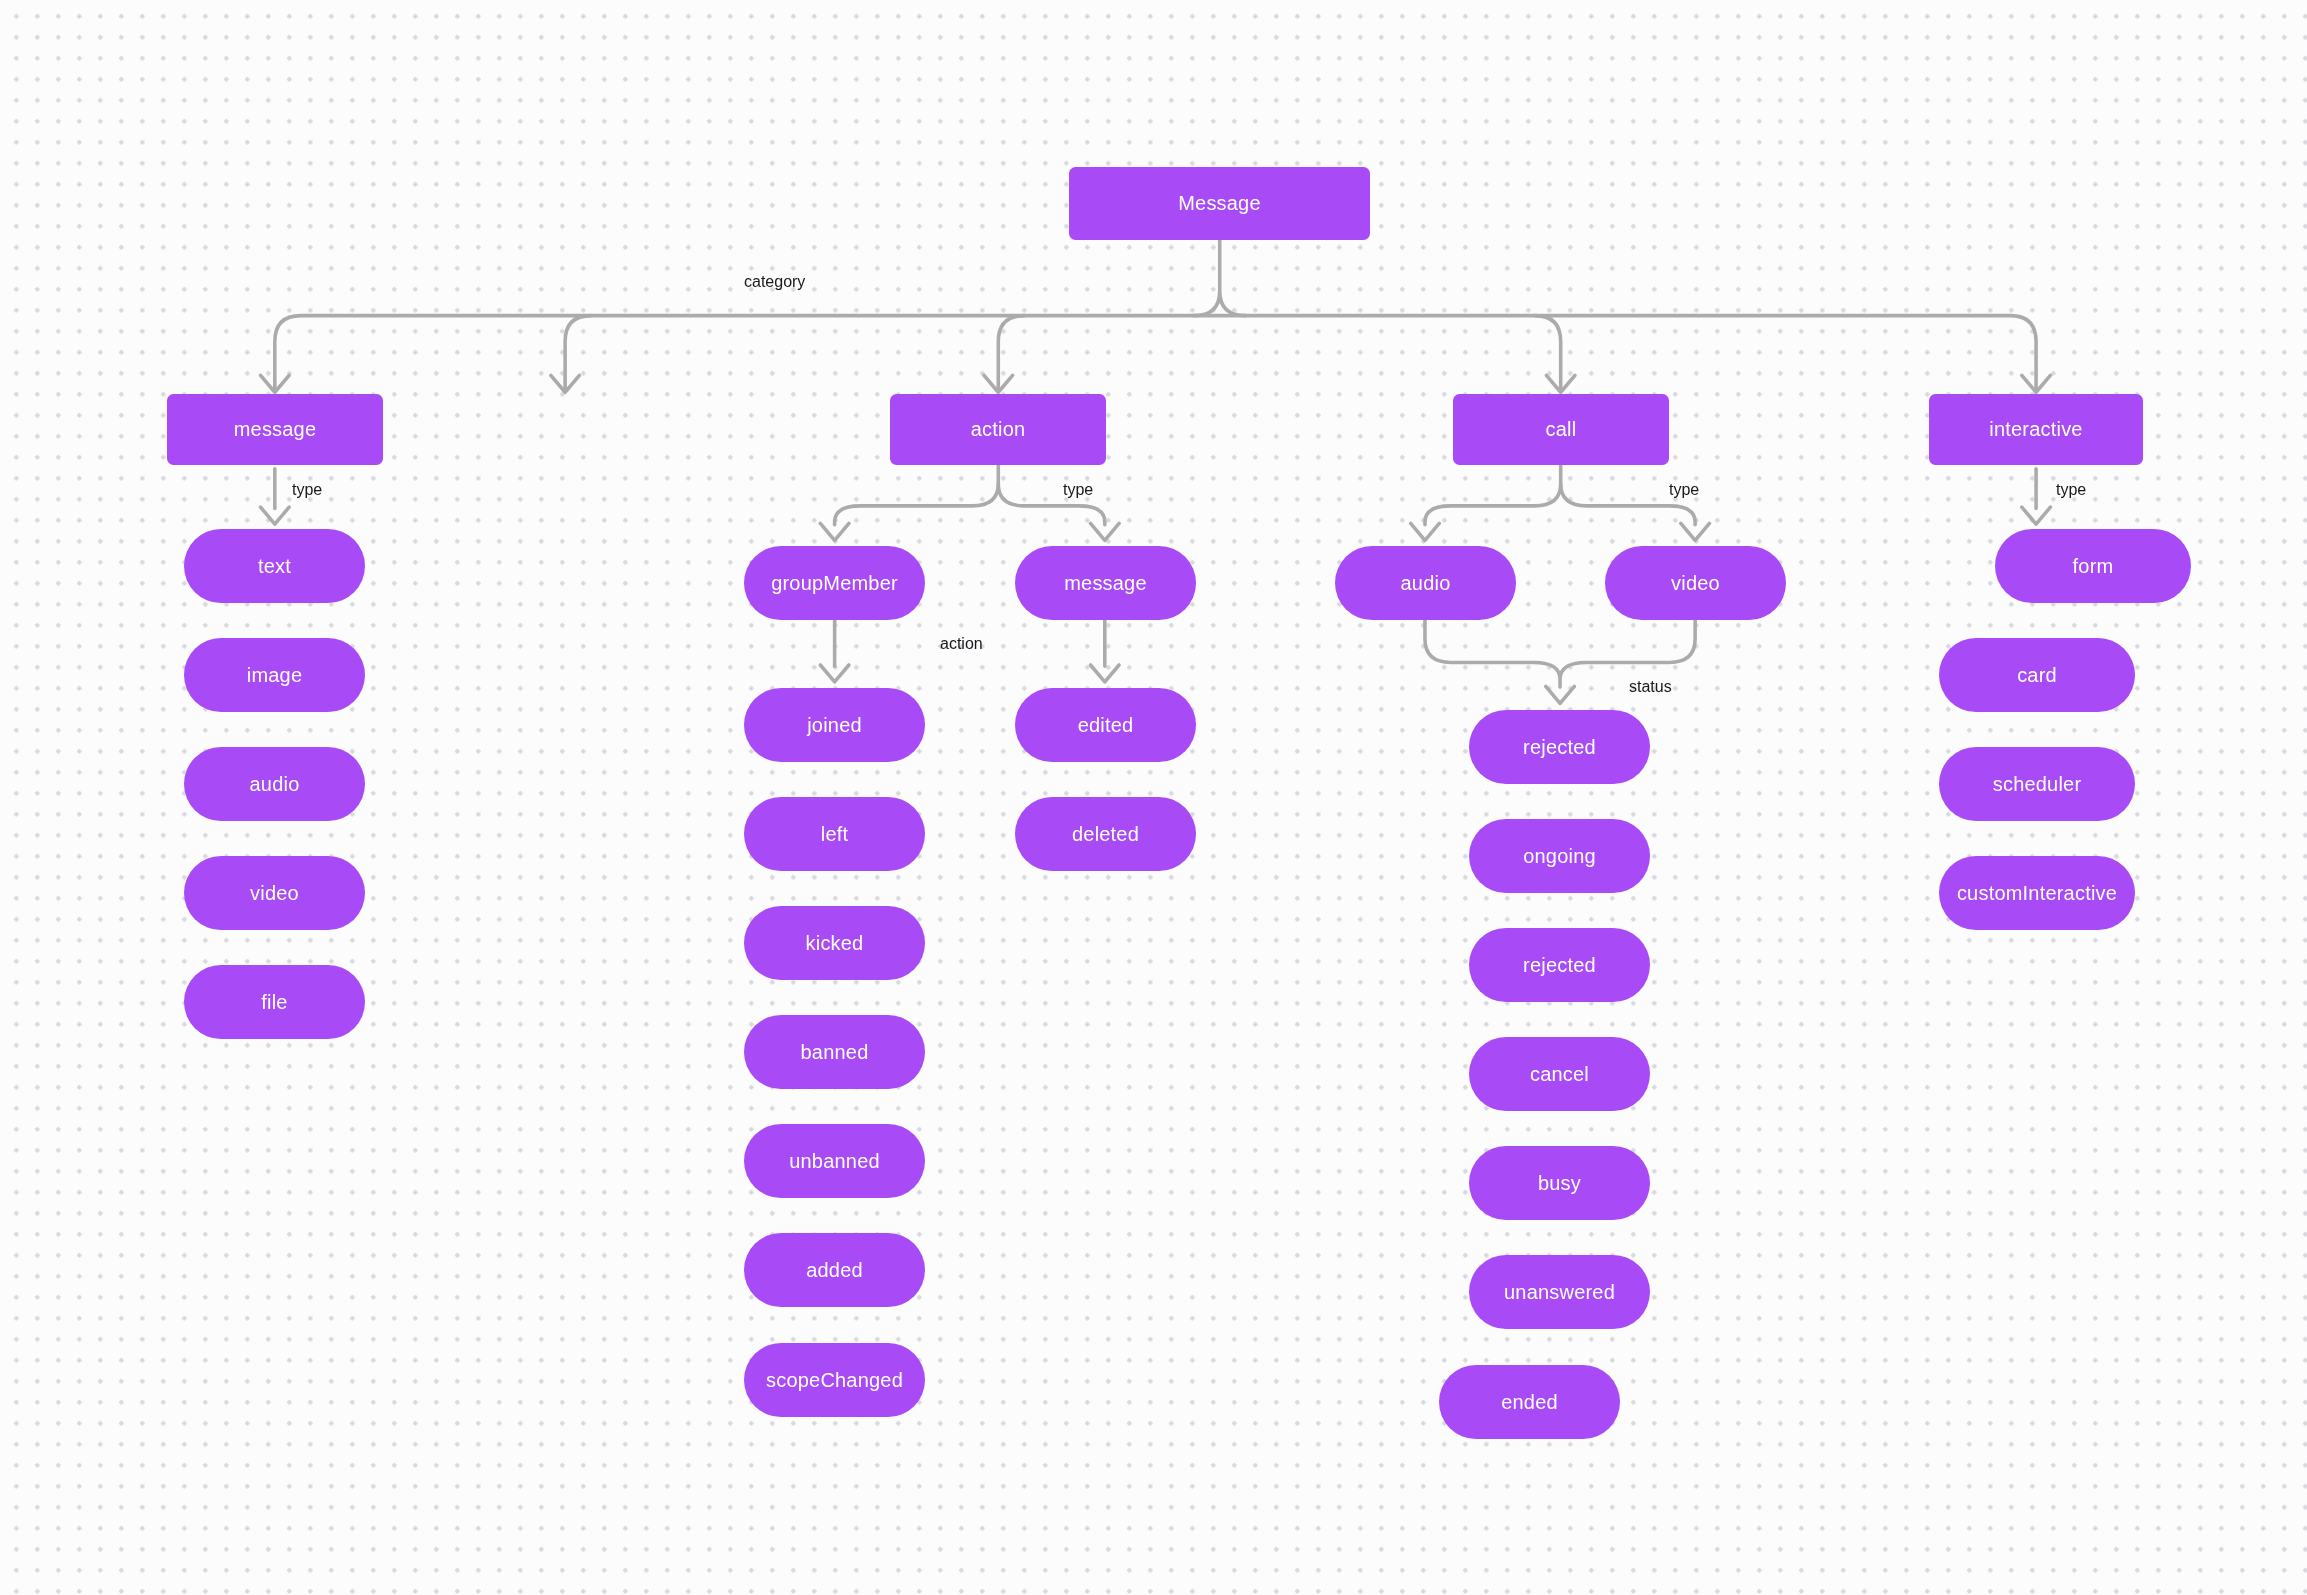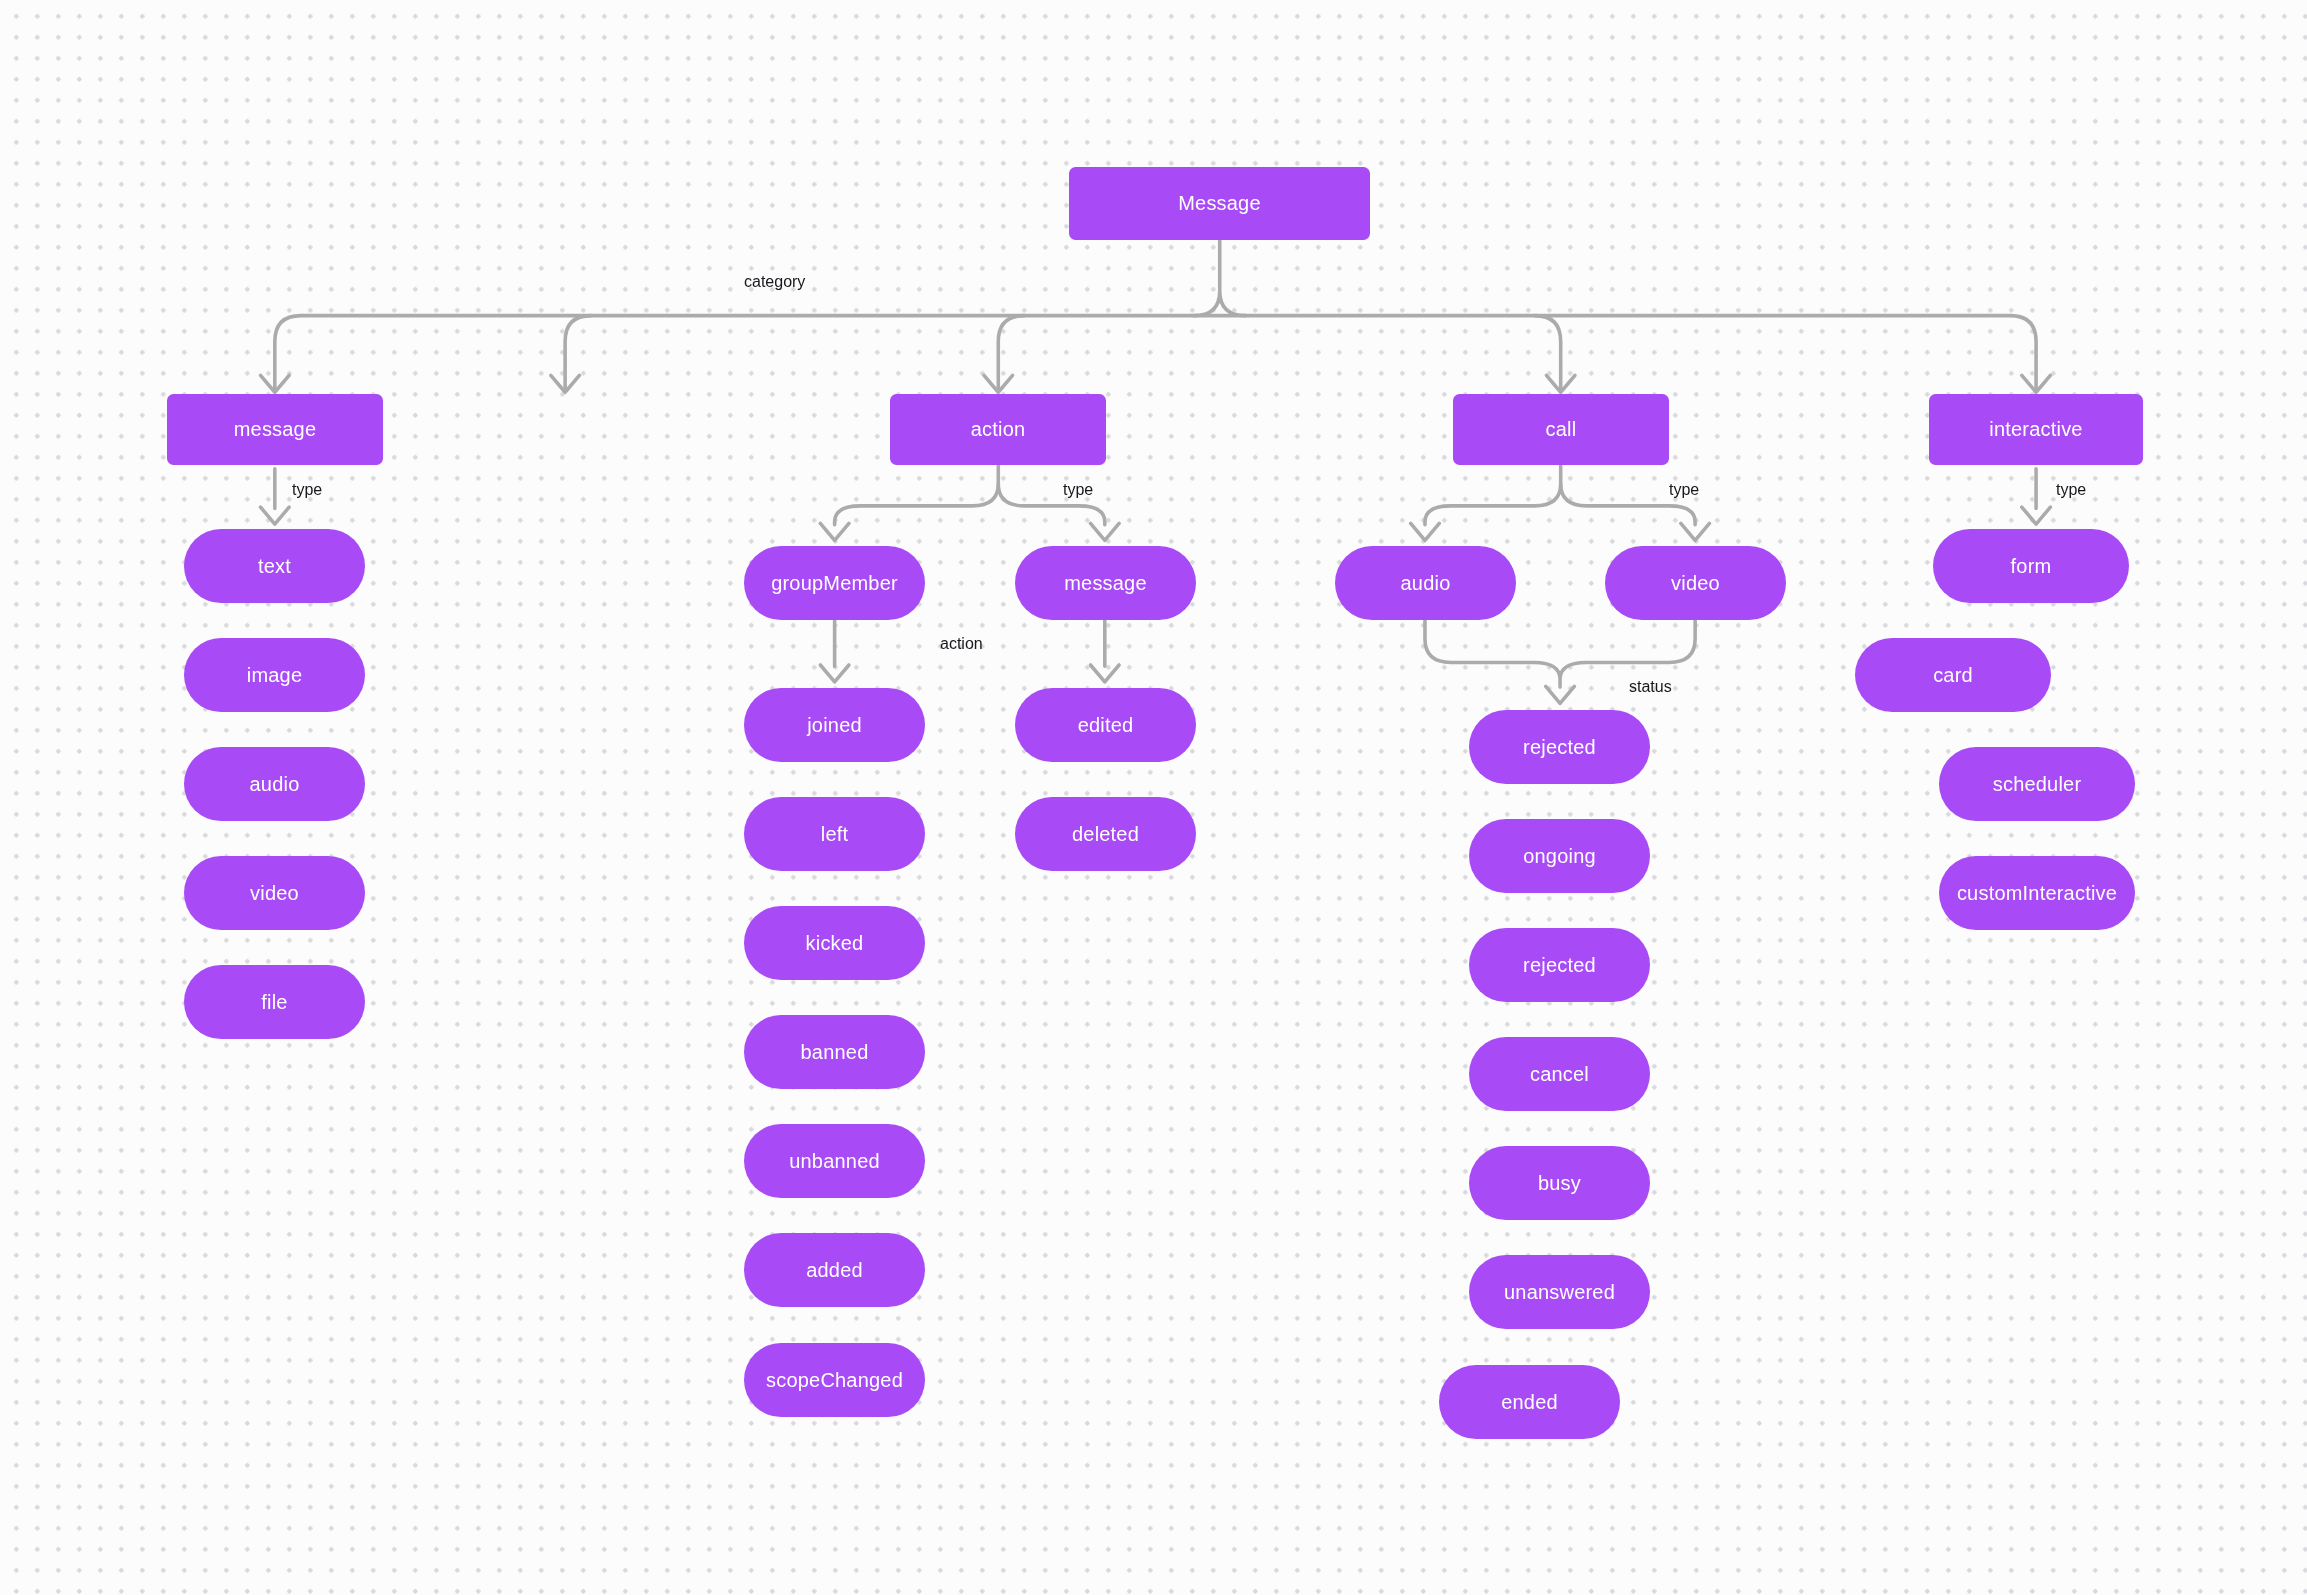--- a/index.html
+++ b/index.html
@@ -108,19 +108,19 @@
   <div class="node pill" style="left:1605px;top:546px;width:181px">video</div>
 
   <div class="node pill" style="left:1469px;top:710px;width:181px">rejected</div>
   <div class="node pill" style="left:1469px;top:819px;width:181px">ongoing</div>
   <div class="node pill" style="left:1469px;top:928px;width:181px">rejected</div>
   <div class="node pill" style="left:1469px;top:1037px;width:181px">cancel</div>
   <div class="node pill" style="left:1469px;top:1146px;width:181px">busy</div>
   <div class="node pill" style="left:1469px;top:1255px;width:181px">unanswered</div>
   <div class="node pill" style="left:1439px;top:1365px;width:181px">ended</div>
 
-  <div class="node pill" style="left:1933px;top:529px;width:196px">form</div>
-  <div class="node pill" style="left:1855px;top:638px;width:196px">card</div>
+  <div class="node pill" style="left:1995px;top:529px;width:196px">form</div>
+  <div class="node pill" style="left:1939px;top:638px;width:196px">card</div>
   <div class="node pill" style="left:1939px;top:747px;width:196px">scheduler</div>
   <div class="node pill" style="left:1939px;top:856px;width:196px">customInteractive</div>
 
 </div>
 
 
 </body></html>

